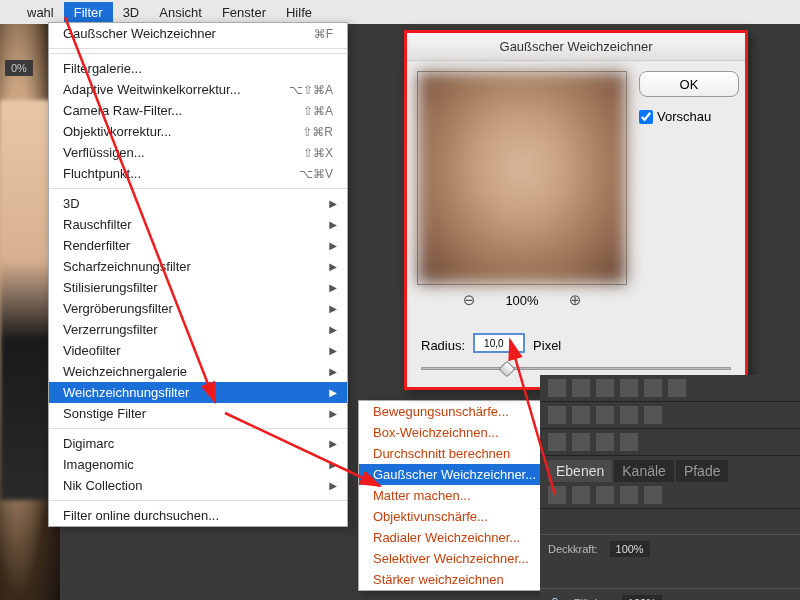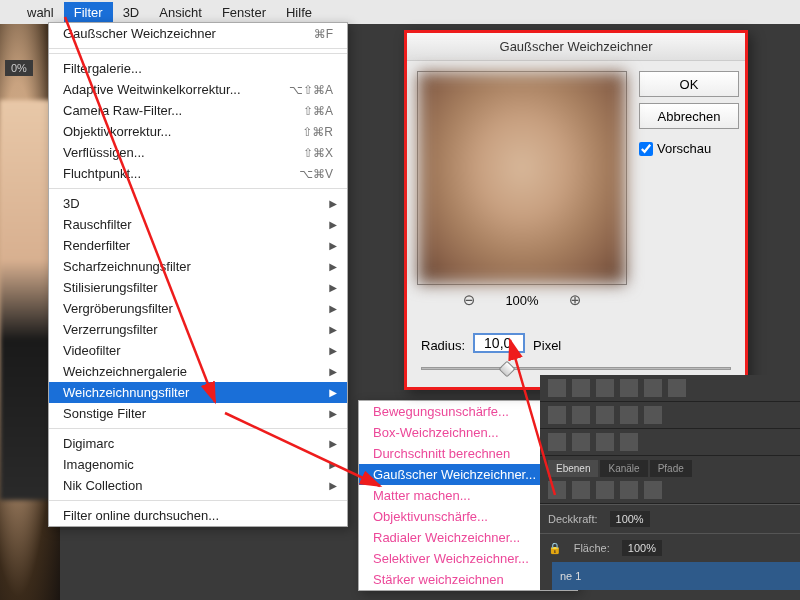--- a/index.html
+++ b/index.html
@@ -16,47 +16,47 @@
 
 .dropdown { position: absolute; left: 48px; top: 22px; width: 300px; background: #fff; border: 1px solid #aaa; box-shadow: 3px 3px 10px rgba(0,0,0,0.3); font-size: 13px; }
 .dropdown .item { padding: 3px 14px; display: flex; justify-content: space-between; align-items: center; color: #222; position: relative; }
 .dropdown .item.hi { background: #1a6fd8; color: #fff; }
 .dropdown .sep { height: 1px; background: #ddd; margin: 4px 0; }
 .dropdown .shortcut { color: #777; font-size: 12px; }
 .dropdown .arrow { position: absolute; right: 10px; font-size: 10px; color: #555; }
 .dropdown .item.hi .arrow { color: #fff; }
 
 .submenu { position: absolute; left: 358px; top: 400px; width: 220px; background: #fff; border: 1px solid #aaa; box-shadow: 3px 3px 10px rgba(0,0,0,0.3); font-size: 13px; }
-.submenu .item { padding: 3px 14px; color: #ec4899; }
+.submenu .item { padding: 3px 14px; color: #c2410c; }
 .submenu .item.hi { background: #1a6fd8; color: #fff; }
 
 .dialog { position: absolute; left: 404px; top: 30px; width: 344px; background: #ececec; border: 3px solid #ee1c1c; box-shadow: 4px 4px 12px rgba(0,0,0,0.4); }
 .dialog .titlebar { text-align: center; padding: 6px; font-size: 13px; color: #333; border-bottom: 1px solid #ccc; background: linear-gradient(#f8f8f8,#e0e0e0); }
 .dialog .body { padding: 10px; display: flex; gap: 12px; }
 .dialog .preview { width: 208px; height: 212px; background: radial-gradient(ellipse at 50% 45%, #d8b89a 0%, #c8a080 30%, #a88060 55%, #886048 80%, #604030 100%); border: 1px solid #888; filter: blur(8px); }
 .dialog .preview-wrap { border: 1px solid #888; width: 210px; height: 214px; }
 .dialog .controls { display: flex; flex-direction: column; gap: 6px; }
-.dialog button { width: 100px; height: 26px; background: linear-gradient(#fff,#eee); border: 1px solid #999; border-radius: 0; font-size: 13px; }
+.dialog button { width: 100px; height: 26px; background: linear-gradient(#fff,#eee); border: 1px solid #999; border-radius: 8px; font-size: 13px; }
 .dialog .chk { font-size: 13px; display: flex; align-items: center; gap: 4px; margin-top: 6px; }
 .dialog .chk input { width: 14px; height: 14px; }
 .dialog .zoomrow { display: flex; justify-content: center; gap: 30px; align-items: center; padding: 6px 0; font-size: 13px; }
 .dialog .zoomrow .mag { font-size: 15px; color: #555; cursor: pointer; }
 .dialog .radiusrow { display: flex; align-items: flex-end; gap: 8px; padding: 8px 14px; font-size: 13px; }
-.dialog .radiusrow input { width: 52px; height: 20px; background: #fff; border: 2px solid #5a8fd8; color: #000; font-size: 14px; text-align: left; padding: 0 9px; }
+.dialog .radiusrow input { width: 52px; height: 20px; background: #fff; border: 2px solid #5a8fd8; color: #000; font-size: 10px; text-align: left; padding: 0 9px; }
 .dialog .slider { margin: 4px 14px 14px 14px; height: 8px; position: relative; }
 .dialog .slider .track { height: 3px; background: #bbb; border: 1px solid #999; position: absolute; left: 0; right: 0; top: 2px; }
 .dialog .slider .thumb { position: absolute; left: 80px; top: -2px; width: 12px; height: 12px; background: linear-gradient(#fff,#ccc); border: 1px solid #888; border-radius: 2px; transform: rotate(45deg); }
 
 .panels { position: absolute; right: 0; top: 375px; width: 260px; background: #3a3a3a; color: #bbb; font-size: 11px; }
 .panel-icons { display: flex; gap: 6px; padding: 4px 8px; border-bottom: 1px solid #222; }
 .panel-icons span { width: 18px; height: 18px; background: #555; display: inline-block; }
 .panel-tabs { display: flex; gap: 2px; padding: 4px 8px 0 8px; }
-.panel-tabs .tab { padding: 3px 8px; background: #2a2a2a; color: #999; font-size: 10px; }
+.panel-tabs .tab { padding: 3px 8px; background: #2a2a2a; color: #999; font-size: 14px; }
 .panel-tabs .tab.active { background: #4a4a4a; color: #ddd; }
-.panel-body { padding: 6px 8px; display: flex; gap: 12px; align-items: center; border-top: 1px solid #555; }
+.panel-body { padding: 6px 8px; display: flex; gap: 12px; align-items: center; border-top: 1px solid #555; margin-top: 25px; }
 .panel-body .val { background: #2a2a2a; padding: 2px 6px; color: #ddd; }
 .layer-row { background: #2e5a8a; padding: 8px; color: #ddd; margin-left: 12px; }
 
 svg.arrow-annot { position: absolute; pointer-events: none; }
 </style>
 </head>
 <body>
 
 <div class="menubar">
   <span>wahl</span>
@@ -191,21 +191,20 @@
         <div class="preview"></div>
       </div>
       <div class="zoomrow">
         <span class="mag">⊖</span>
         <span>100%</span>
         <span class="mag">⊕</span>
       </div>
     </div>
     <div class="controls">
       <button>OK</button>
-      <button>Abbrechen</button>
       <label class="chk">
         <input type="checkbox" checked="" style="">
         <span>Vorschau</span>
       </label>
     </div>
   </div>
   <div class="radiusrow">
     <span>Radius:</span>
     <input type="text" value="10,0" style="">
     <span>Pixel</span>

